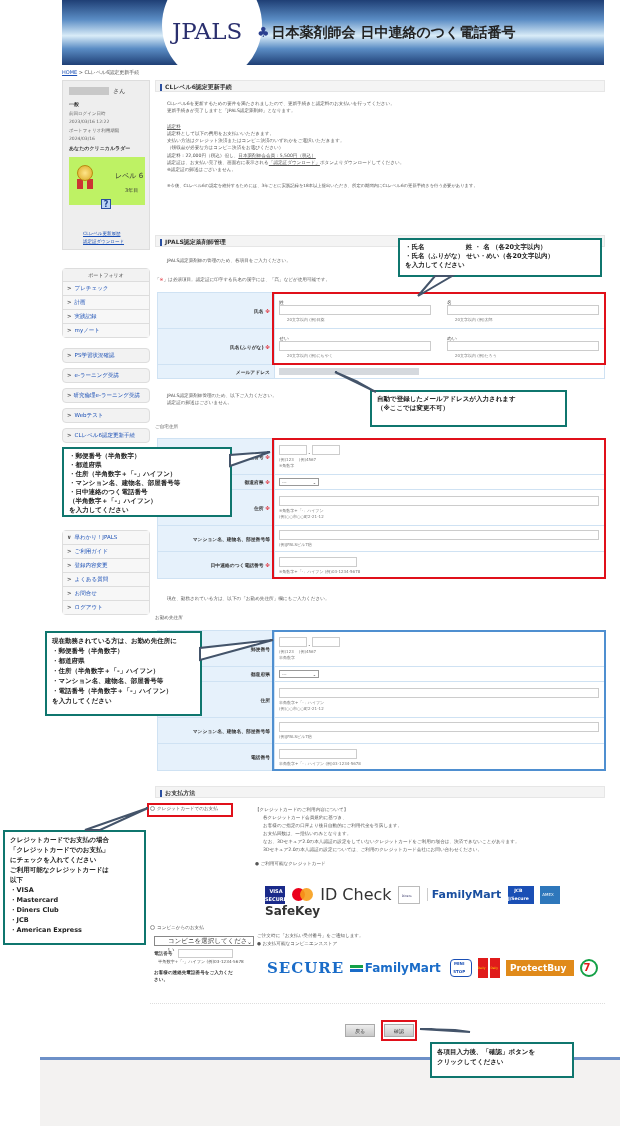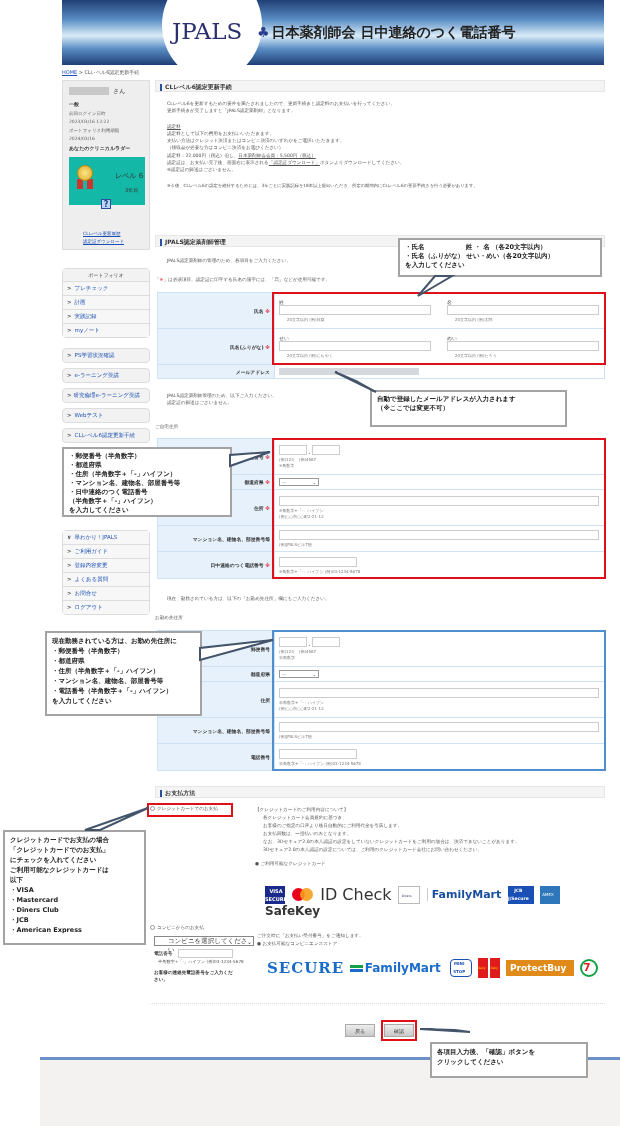--- a/index.html
+++ b/index.html
@@ -10,21 +10,21 @@
 .header .logo{position:absolute;left:110px;top:18px;font-family:"DejaVu Serif","Liberation Serif",serif;font-size:23px;color:#2a2f6e;letter-spacing:0px}
 .header .subtitle{position:absolute;left:195px;top:24px;font-size:14px;font-weight:bold;color:#222}
 .header .subtitle .mark{color:#2a3f8f;margin-right:2px}
 .breadcrumb{left:62px;top:69px;font-size:5px;color:#555}
 .breadcrumb a{color:#1a4fb5;text-decoration:underline}
 .side-profile{left:62px;top:80px;width:88px;height:170px;background:#eeeeee;border:1px solid #ddd}
 .side-profile .name-block{position:absolute;left:6px;top:6px;width:40px;height:8px;background:#c8c8c8}
 .side-profile .san{position:absolute;left:50px;top:6px;font-size:6px;color:#333}
 .side-profile .line{position:absolute;left:6px;font-size:4.5px;color:#666}
 .side-profile .bold{font-weight:bold;color:#333;font-size:5px}
-.badge-box{position:absolute;left:6px;top:165px;width:76px;height:48px;background:#14b8a6}
+.badge-box{position:absolute;left:6px;top:165px;width:76px;height:48px;background:#bef264}
 .medal{position:absolute;left:8px;top:8px;width:16px;height:16px;border-radius:50%;background:radial-gradient(circle,#ffe58a,#d9a820);border:1px solid #b88a10}
 .ribbon{position:absolute;left:8px;top:22px;width:16px;height:10px;border-left:6px solid #c33;border-right:6px solid #c33}
 .level{position:absolute;left:46px;top:14px;font-size:7px;color:#333}
 .years{position:absolute;left:56px;top:30px;font-size:5px;color:#333}
 .qmark{position:absolute;left:32px;top:42px;width:10px;height:10px;border:1px solid #2a4fa0;background:#bcd5f5;color:#1a3f8f;font-weight:bold;font-size:8px;text-align:center;line-height:9px}
 .side-links{position:absolute;left:20px;font-size:4.5px;color:#1a4fb5;text-decoration:underline}
 .portfolio{left:62px;top:268px;width:88px;background:#f2f2f2;border:1px solid #ddd;border-radius:4px}
 .portfolio .ptitle{text-align:center;font-size:5px;color:#444;padding:3px 0;background:#f2f2f2}
 .nav-item{display:block;font-size:5.5px;color:#1a4fb5;padding:3px 4px;border-top:1px solid #ddd;background:#f7f7f7}
 .nav-item .chev{color:#555;margin-right:3px;font-weight:bold}
@@ -34,21 +34,21 @@
 .para{left:167px;font-size:4.6px;color:#555;line-height:7.3px}
 .para u{color:#555}
 .req{color:#e0303a}
 .form-table{left:157px;border:1px solid #9ec6ea;border-collapse:collapse;background:#fff}
 .form-table td{border:1px solid #cfe2f3;font-size:4.8px;vertical-align:middle}
 .form-table td.lbl{background:#e6f1fb;text-align:right;padding-right:4px;font-weight:bold;color:#333}
 .form-table td.val{background:#fff;padding:3px 4px}
 .inp{display:inline-block;border:1px solid #ccc;background:#fff;height:10px}
 .hint{font-size:4px;color:#777;display:block;margin-top:1px}
 .sel{display:inline-block;border:1px solid #999;height:8px;width:40px;font-size:4px;padding-left:2px;line-height:7px;color:#333;background:#fff}
-.callout{background:#fff;border:2px solid #a3a3a3;font-size:7px;color:#222;font-weight:bold;line-height:9px;padding:3px 5px;z-index:5}
+.callout{background:#fff;border:2px solid #0f766e;font-size:7px;color:#222;font-weight:bold;line-height:9px;padding:3px 5px;z-index:5}
 .redbox{border:2px solid #e0101a;z-index:4}
 .bluebox{border:2px solid #4f8fd0;z-index:4}
 .btn{background:linear-gradient(#eee,#c8c8c8);border:1px solid #aaa;font-size:5px;color:#333;text-align:center;line-height:12px;height:13px}
 .footer-line{left:40px;top:1057px;width:580px;height:3px;background:#6d90c8}
 .footer{left:40px;top:1060px;width:580px;height:66px;background:#f3f2f1}
 .cards span{display:inline-block;vertical-align:middle;margin-right:5px}
 .conv span{display:inline-block;vertical-align:middle;margin-right:4px}
 svg.tail{position:absolute;z-index:6;overflow:visible}
 </style>
 </head>
@@ -308,14 +308,14 @@
 <div class="abs callout" style="left:3px;top:830px;width:143px;height:115px;white-space:pre-line;font-size:6.5px;line-height:10px">クレジットカードでお支払の場合
 「クレジットカードでのお支払」
 にチェックを入れてください
 ご利用可能なクレジットカードは
 以下
 ・VISA
 ・Mastercard
 ・Diners Club
 ・JCB
 ・American Express</div>
-<div class="abs callout" style="left:430px;top:1042px;width:158px;height:36px;white-space:pre-line;font-size:6.5px;line-height:10px">各項目入力後、「確認」ボタンを
+<div class="abs callout" style="left:430px;top:1042px;width:144px;height:36px;white-space:pre-line;font-size:6.5px;line-height:10px">各項目入力後、「確認」ボタンを
 クリックしてください</div>
 
 </body></html>

